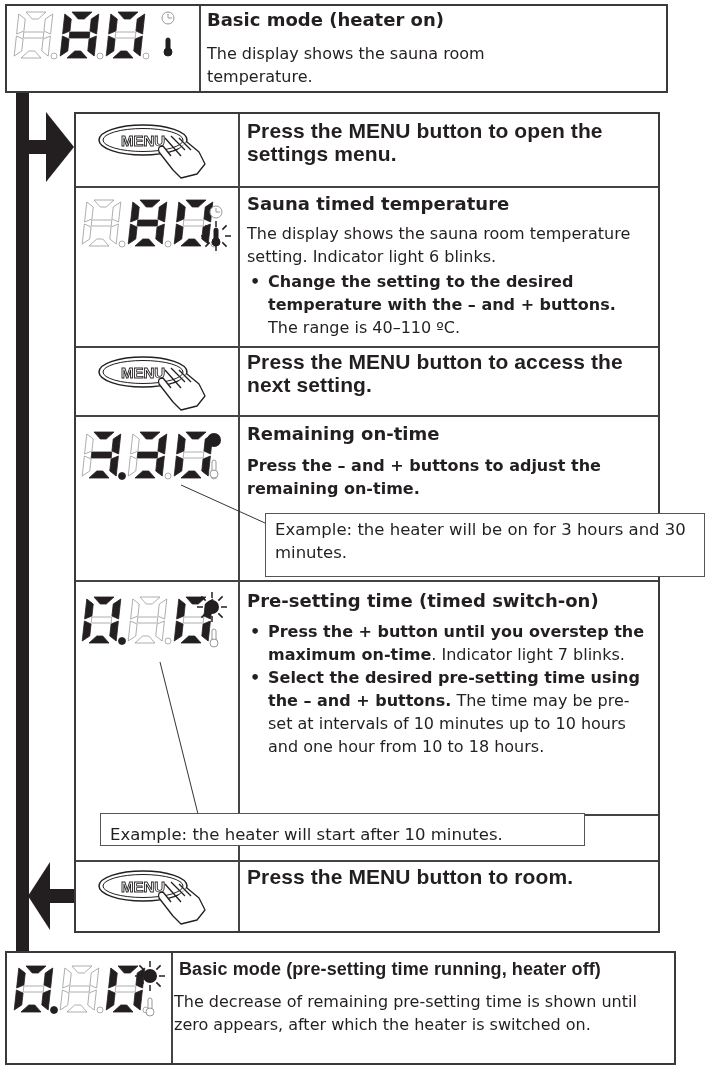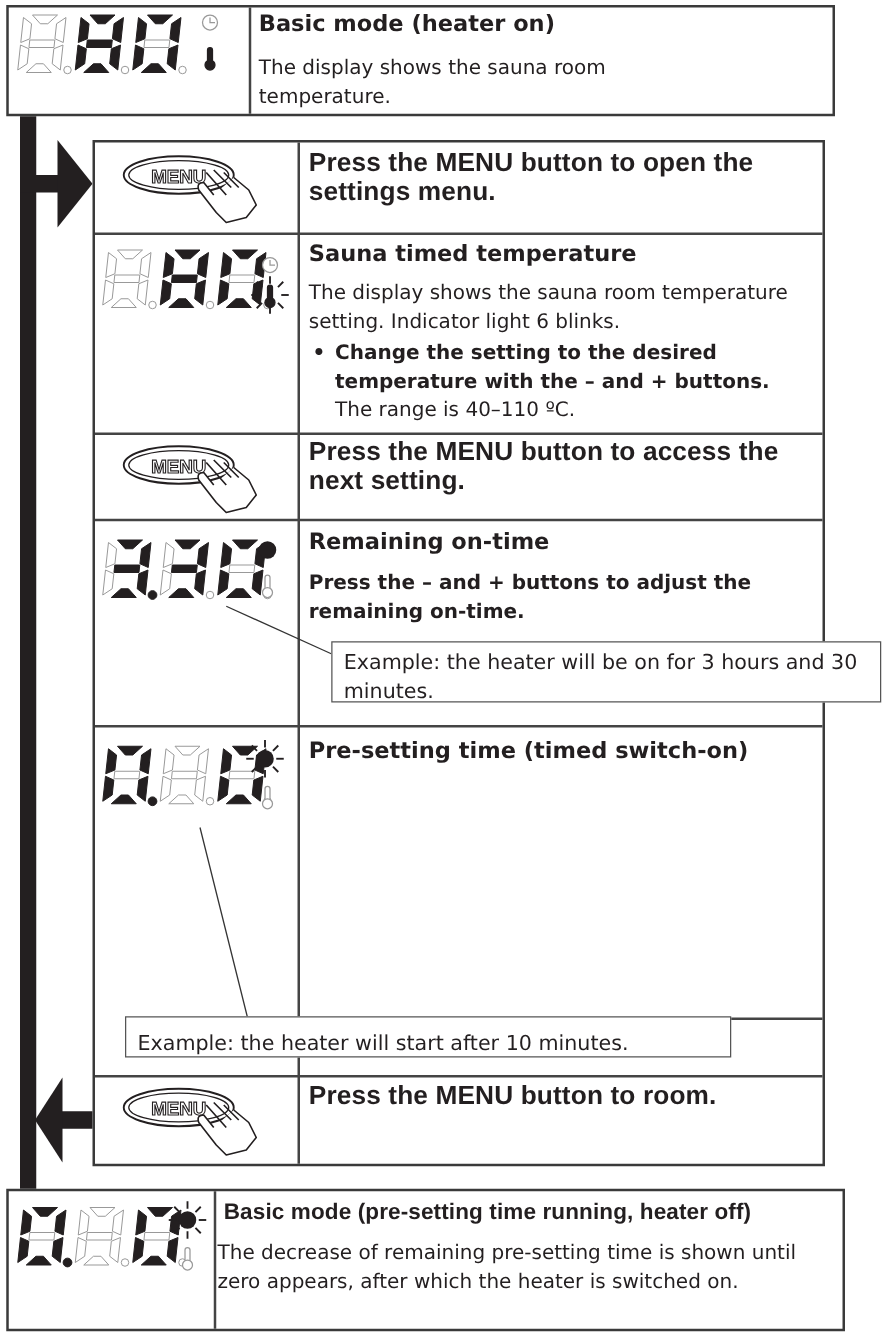--- a/index.html
+++ b/index.html
@@ -164,21 +164,21 @@
     <circle cx="132" cy="8" r="7" fill="#231f20"></circle>
     <rect x="130" y="28" width="4" height="12" rx="2" fill="#fff" stroke="#999"></rect>
     <circle cx="132" cy="42" r="4" fill="#fff" stroke="#999"></circle>
   </svg>
 <div class="txt title" style="left:247px;top:422px;">Remaining on-time</div>
 <div class="txt b" style="left:247px;top:454px;width:400px;">Press the – and + buttons to adjust the remaining on-time.</div>
 <svg style="left:0;top:0" width="709" height="1070">
     <line x1="181" y1="485" x2="265" y2="523" stroke="#333" stroke-width="1"></line>
     <line x1="160" y1="662" x2="198" y2="814" stroke="#333" stroke-width="1"></line>
   </svg>
-<div class="callout" style="left:265px;top:513px;width:440px;height:49px;">Example: the heater will be on for 3 hours and 30 minutes.</div>
+<div class="callout" style="left:265px;top:513px;width:440px;height:64px;">Example: the heater will be on for 3 hours and 30 minutes.</div>
 
 <svg style="left:82px;top:597px" width="160" height="60" id="seg-r5">
     <polygon points="12,0 32,0 24.23913043478261,7 18.23913043478261,7" fill="#231f20" stroke="#231f20" stroke-width="0.8"></polygon>
     <polygon points="38.78260869565217,2 36.608695652173914,22 29.934782608695652,19 31.23913043478261,7" fill="#231f20" stroke="#231f20" stroke-width="0.8"></polygon>
     <polygon points="36.391304347826086,24 34.21739130434783,44 27.76086956521739,39 29.065217391304348,27" fill="#231f20" stroke="#231f20" stroke-width="0.8"></polygon>
     <polygon points="14.76086956521739,39 20.76086956521739,39 27,46 7,46" fill="#231f20" stroke="#231f20" stroke-width="0.8"></polygon>
     <polygon points="2.391304347826087,24 9.065217391304348,27 7.760869565217392,39 0.21739130434782594,44" fill="#231f20" stroke="#231f20" stroke-width="0.8"></polygon>
     <polygon points="4.782608695652174,2 11.23913043478261,7 9.934782608695652,19 2.608695652173913,22" fill="#231f20" stroke="#231f20" stroke-width="0.8"></polygon>
     <polygon points="9.826086956521738,20 29.82608695652174,20 29.17391304347826,26 9.173913043478262,26" fill="#fff" stroke="#999" stroke-width="0.8"></polygon>
     <circle cx="40" cy="44" r="3.5" fill="#231f20" stroke="#231f20" stroke-width="0.8"></circle>
@@ -205,20 +205,22 @@
     <line x1="123.63603896932108" y1="16.36396103067893" x2="119.39339828220179" y2="20.606601717798213" stroke="#231f20" stroke-width="1.5"></line>
     <line x1="121" y1="10.000000000000002" x2="115" y2="10.000000000000002" stroke="#231f20" stroke-width="1.5"></line>
     <line x1="123.63603896932108" y1="3.6360389693210724" x2="119.39339828220179" y2="-0.6066017177982115" stroke="#231f20" stroke-width="1.5"></line>
     <line x1="130" y1="1" x2="130" y2="-5" stroke="#231f20" stroke-width="1.5"></line>
     <line x1="136.36396103067892" y1="3.6360389693210706" x2="140.6066017177982" y2="-0.606601717798215" stroke="#231f20" stroke-width="1.5"></line>
     <rect x="130" y="32" width="4" height="12" rx="2" fill="#fff" stroke="#999"></rect>
     <circle cx="132" cy="46" r="4" fill="#fff" stroke="#999"></circle>
   </svg>
 <div class="txt title" style="left:247px;top:589px;">Pre-setting time (timed switch-on)</div>
 <ul class="txt" style="left:247px;top:620px;width:405px;">
+  <li><span class="b">Press the + button until you overstep the maximum on-time</span><span>. Indicator light 7 blinks.</span></li>
+  <li><span class="b">Select the desired pre-setting time using the – and + buttons.</span><span> The time may be pre-set at intervals of 10 minutes up to 10 hours and one hour from 10 to 18 hours.</span></li>
 </ul>
 <div class="callout" style="left:100px;top:813px;width:485px;height:33px;padding-top:9px;">Example: the heater will start after 10 minutes.</div>
 
 <svg style="left:97px;top:868px" width="120" height="56" class="menu-ico">
     <ellipse cx="46" cy="18" rx="44" ry="15" fill="#fff" stroke="#231f20" stroke-width="1.5"></ellipse>
      <ellipse cx="46" cy="18" rx="40" ry="11.5" fill="none" stroke="#231f20" stroke-width="1"></ellipse>
      <text x="46" y="24" text-anchor="middle" font-family="Liberation Sans, sans-serif" font-size="15" font-weight="bold" fill="#fff" stroke="#231f20" stroke-width="0.9">MENU</text>
      <path d="M68 16 L84 34 M74 14 L88 28 M82 16 L94 28 M90 20 L102 30 L108 42 L100 52 L84 56 L76 48 L62 30 Q60 24 66 24 L74 34" fill="#fff" stroke="#231f20" stroke-width="1.3" stroke-linejoin="round"></path>
   </svg>
 <div class="txt cond" style="left:247px;top:865px;width:380px;">Press the MENU button to room.</div>

